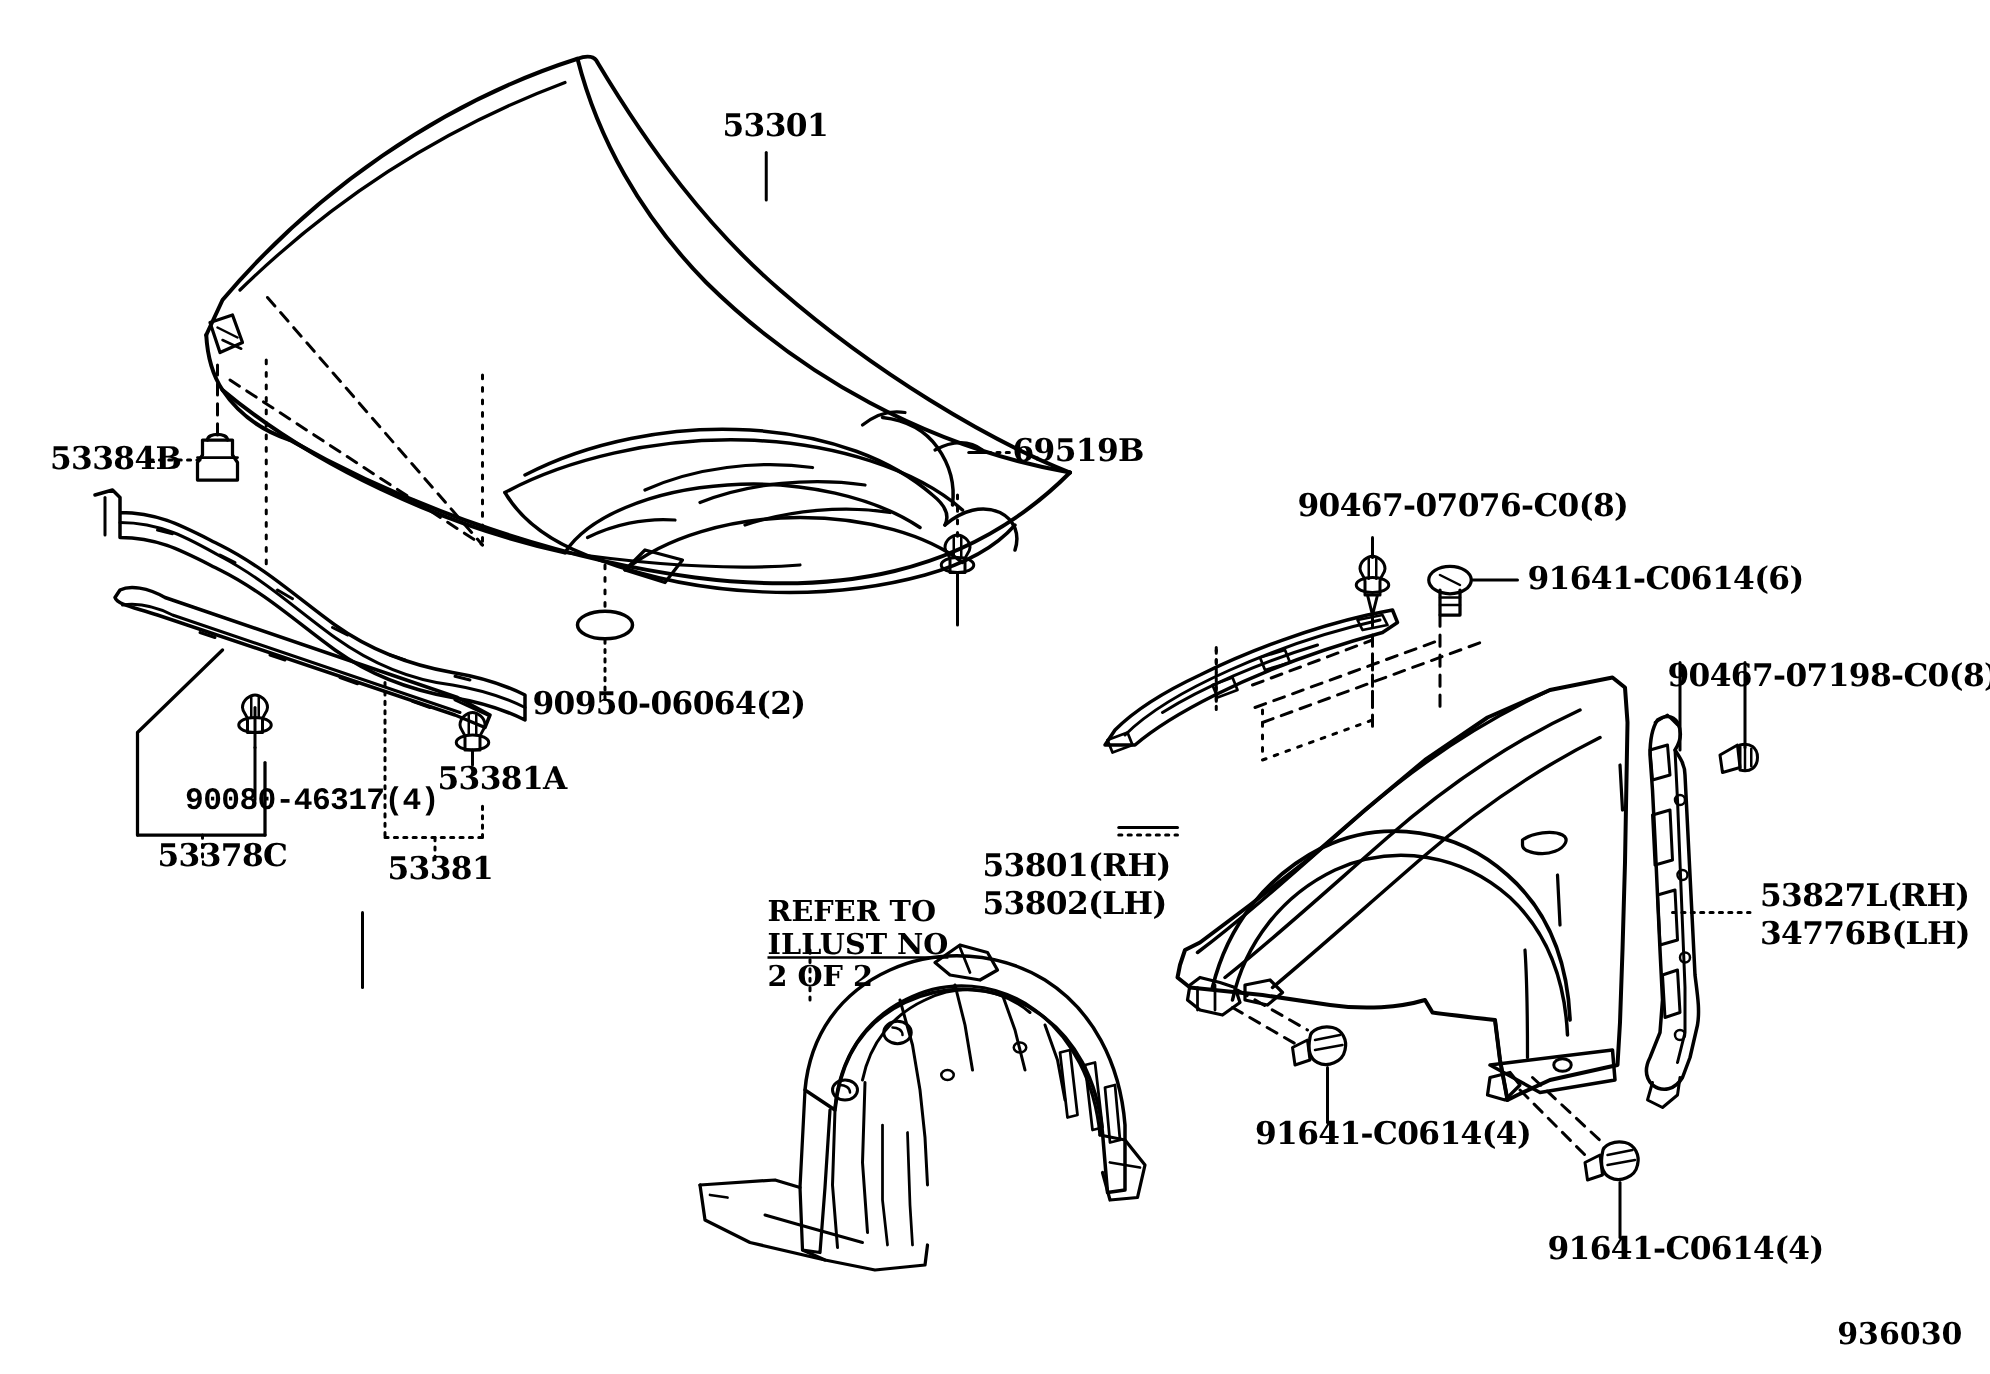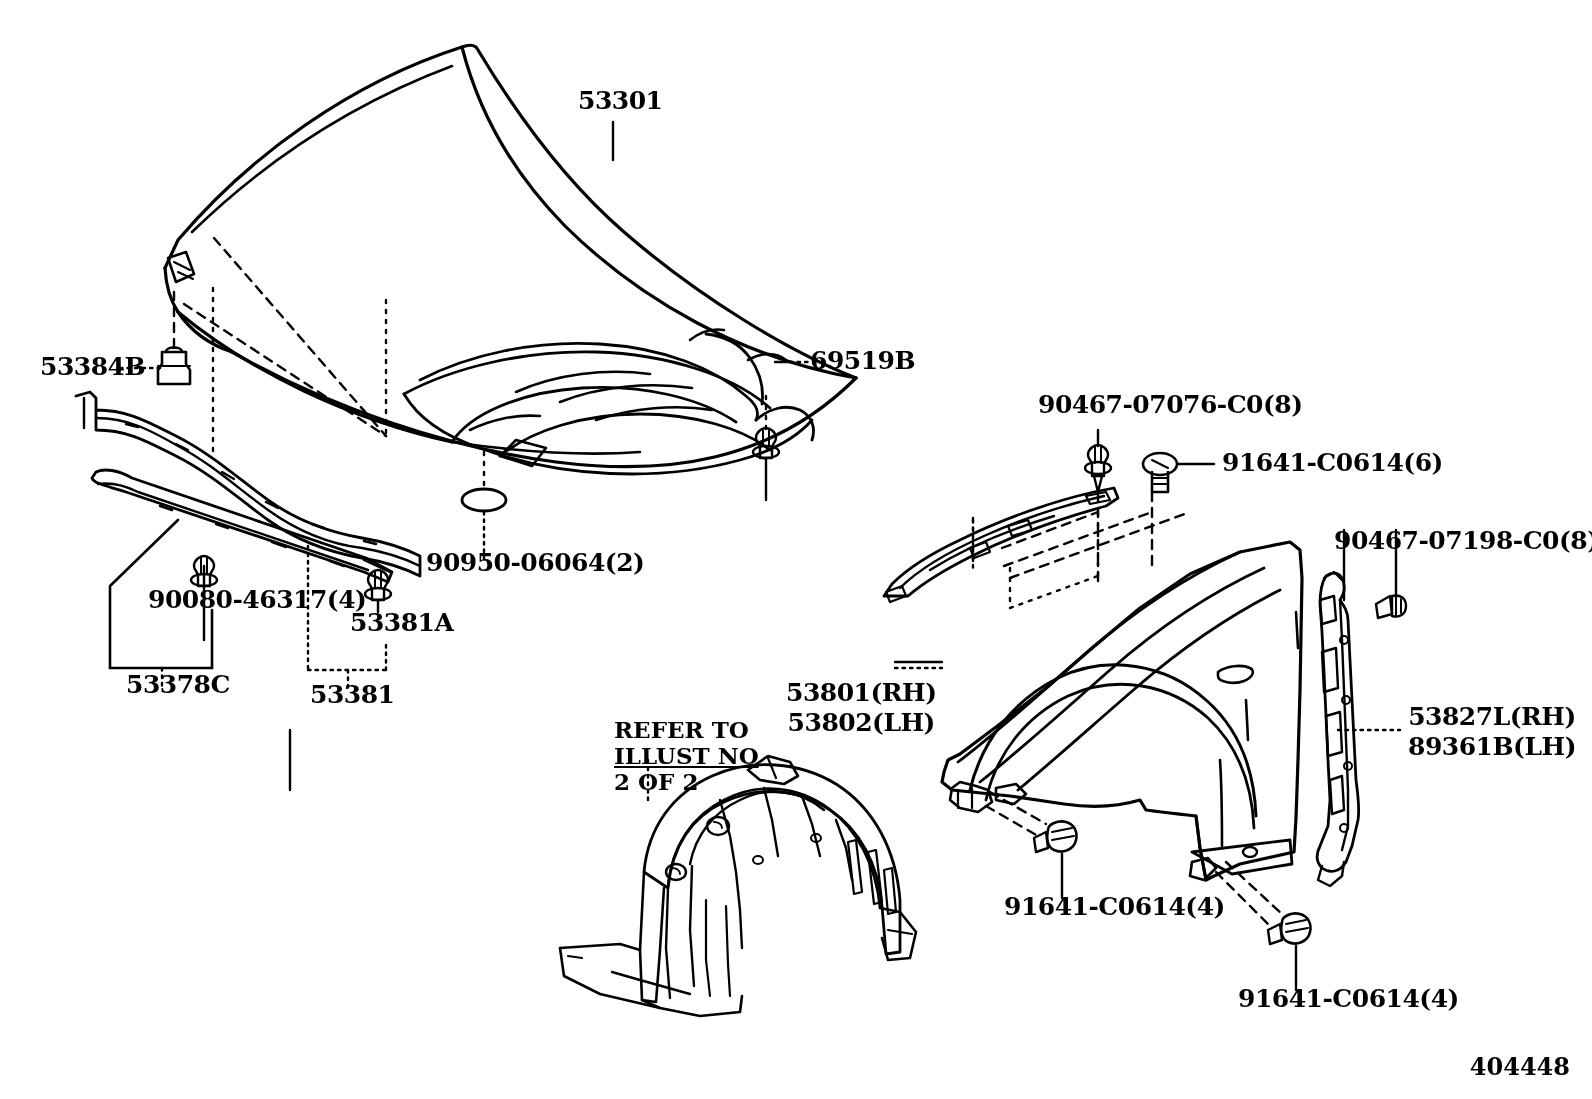--- a/index.html
+++ b/index.html
@@ -24,21 +24,20 @@
   }
   .lbl {
     position: absolute;
     font-family: "DejaVu Serif", serif;
     font-weight: bold;
     font-size: 25px;
     letter-spacing: -0.5px;
     color: #000000;
     white-space: pre;
     line-height: 30px;
-    text-align: center;
   }
   .lbl.two-line { line-height: 30px; }
   .diagnum {
     position: absolute;
     right: 22px;
     bottom: 18px;
     font-family: "DejaVu Serif", serif;
     font-weight: bold;
     font-size: 24px;
     color: #000000;
@@ -444,44 +443,44 @@
 
   <div class="lbl" style="left:578px; top:86px;">53301</div>
 
   <div class="lbl" style="left:810px; top:346px;">69519B</div>
 
   <div class="lbl" style="left:40px; top:352px;">53384B</div>
 
 
   <div class="lbl" style="left:426px; top:548px;">90950-06064(2)</div>
 
-  <div class="lbl" style="left:148px; top:585px;">90080-46317(4)</div>
+  <div class="lbl" style="left:148px; top:626px;font-family:Liberation Mono, monospace;">90080-46317(4)</div>
 
   <div class="lbl" style="left:350px; top:608px;">53381A</div>
 
   <div class="lbl" style="left:126px; top:670px;">53378C</div>
 
   <div class="lbl" style="left:310px; top:680px;">53381</div>
 
 
   <div class="lbl" style="left:1038px; top:390px;">90467-07076-C0(8)</div>
 
   <div class="lbl" style="left:1222px; top:448px;">91641-C0614(6)</div>
 
   <div class="lbl two-line" style="left:786px; top:638px;margin-top:40px;">53801(RH)
 53802(LH)</div>
 
   <div class="lbl" style="left:1334px; top:526px;">90467-07198-C0(8)</div>
 
   <div class="lbl two-line" style="left:1408px; top:702px;">53827L(RH)
-89361B(LH)</div>
+34776B(LH)</div>
 
   <div class="lbl" style="left:1004px; top:892px;">91641-C0614(4)</div>
 
   <div class="lbl" style="left:1238px; top:984px;">91641-C0614(4)</div>
 
   <div class="refer" style="left:614px; top:716px;">REFER TO</div>
   <div class="refer" style="left:614px; top:742px;text-decoration:underline;">ILLUST NO</div>
   <div class="refer" style="left:614px; top:768px;">2 OF 2</div>
 
-  <div class="diagnum">404448</div>
+  <div class="diagnum">936030</div>
 
 </div>
 
 </body></html>

